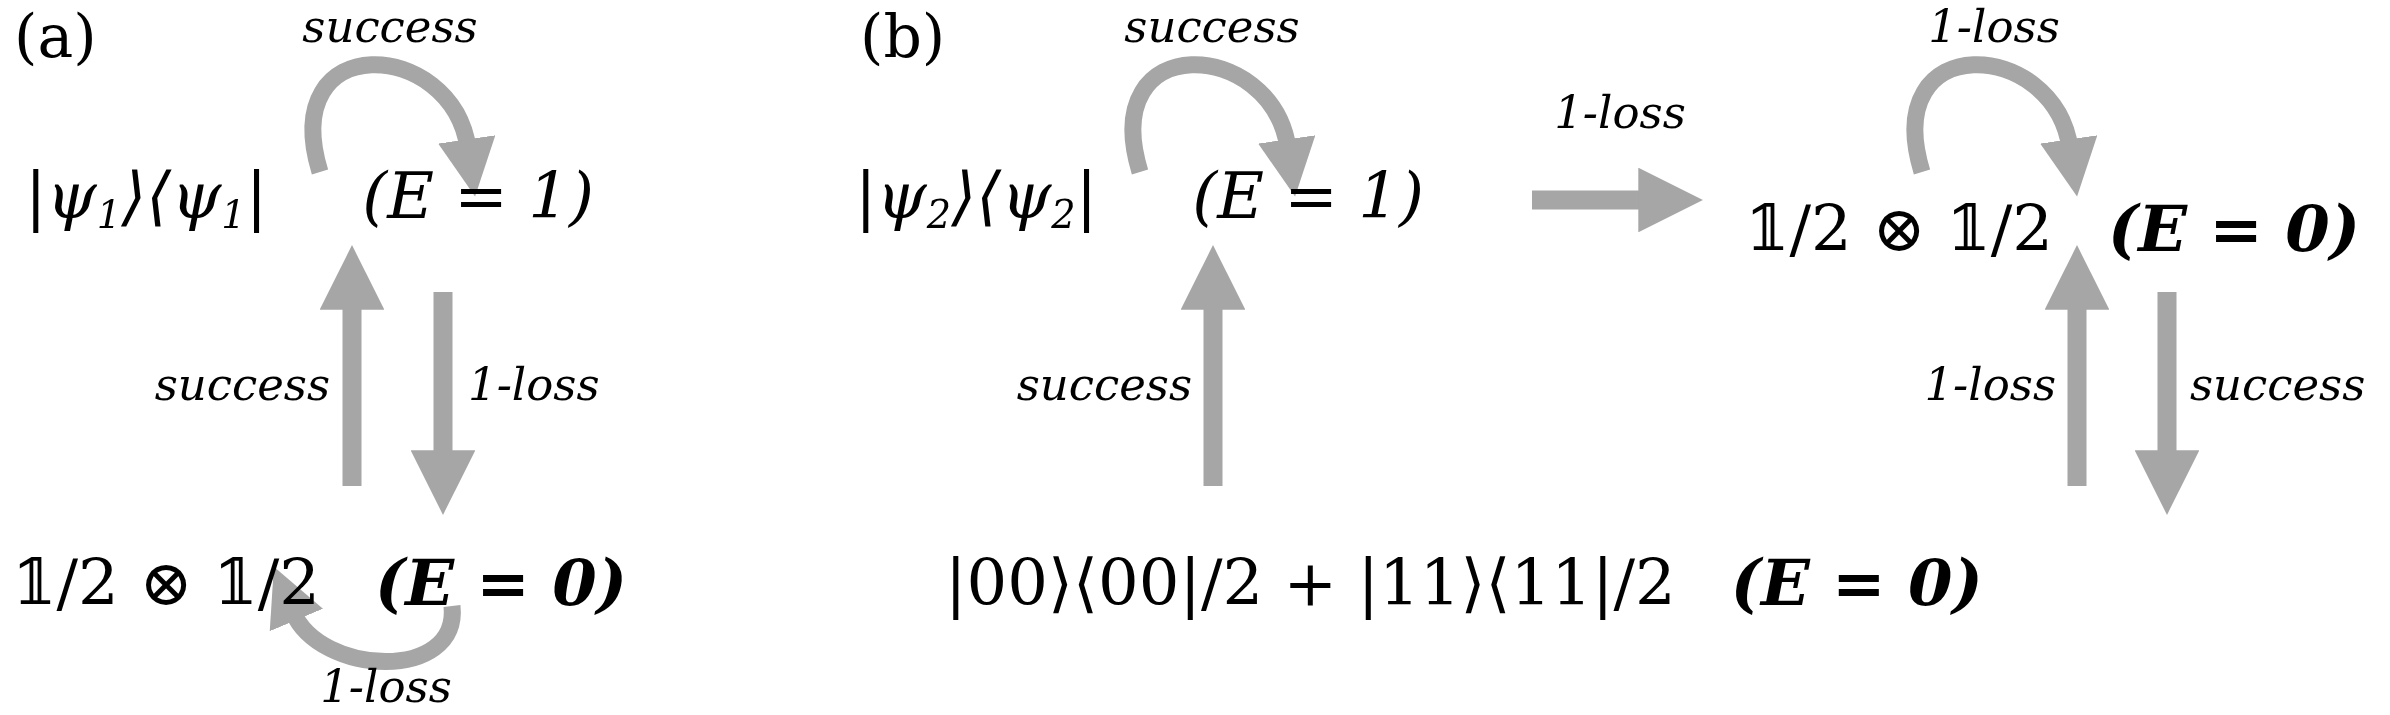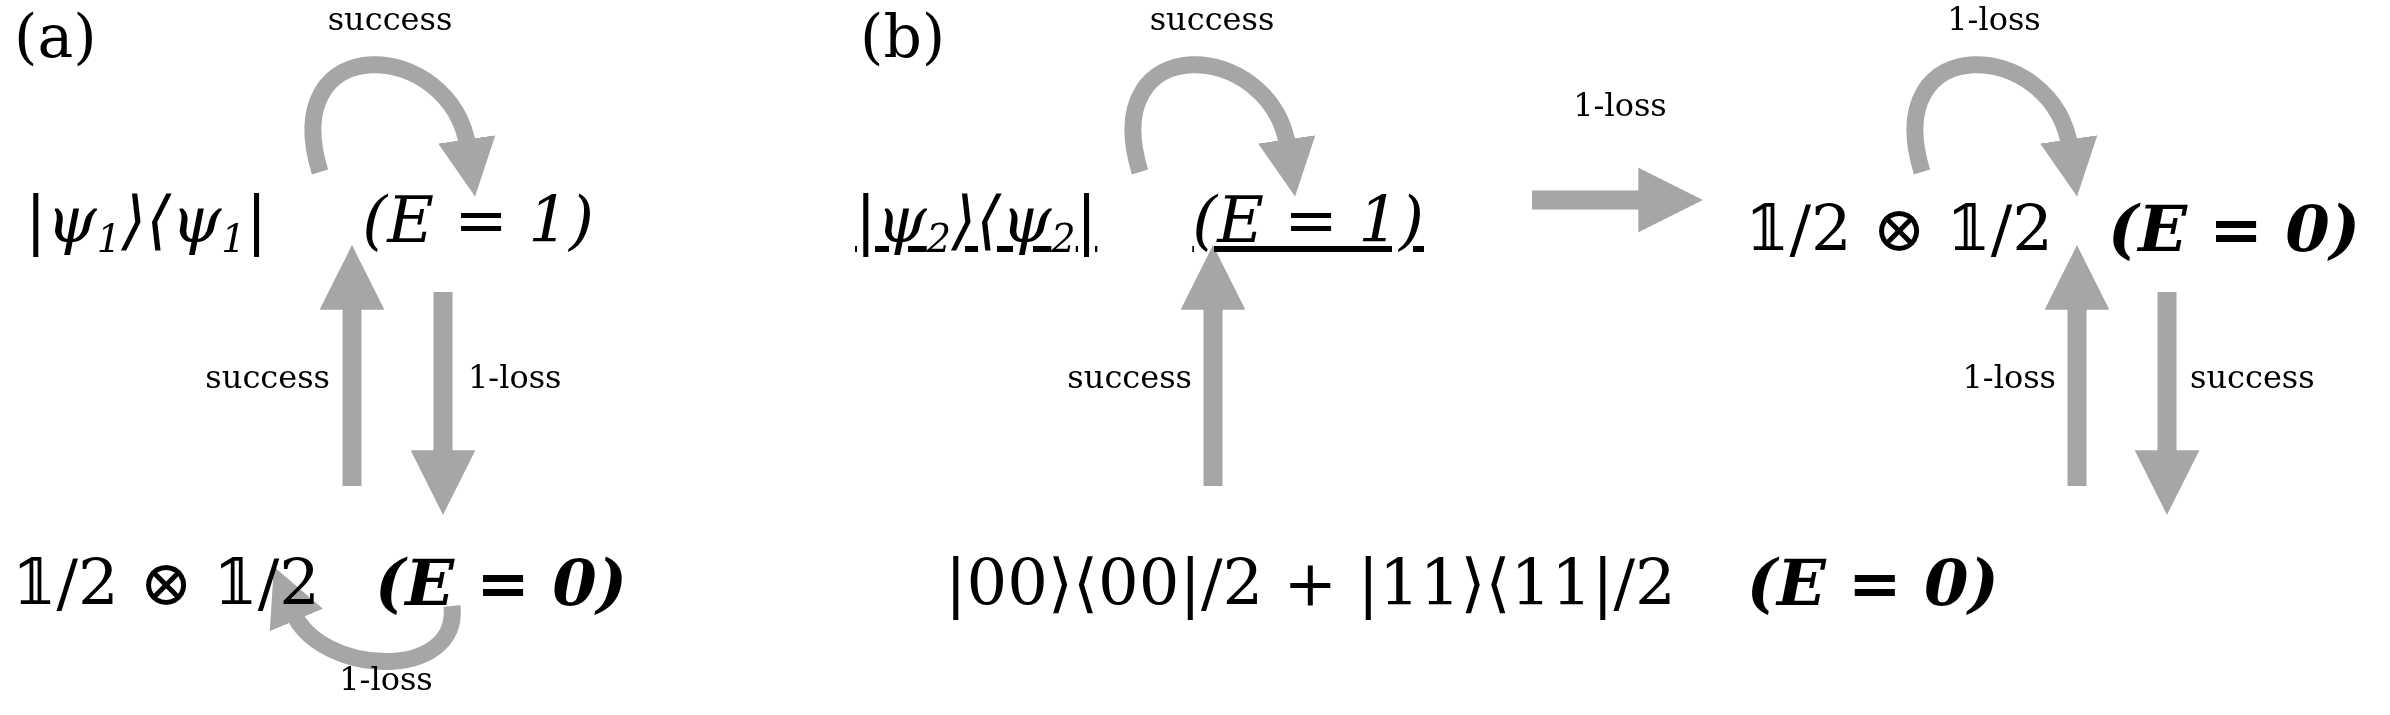--- a/index.html
+++ b/index.html
@@ -29,34 +29,35 @@
   }
   .arrow.loop { stroke-width: 17; }
   .arrow.straight { stroke-width: 19; }
 
   .abs { position: absolute; white-space: nowrap; }
   .panel-label {
     font-size: 60px;
     line-height: 1;
   }
   .edge-label {
-    font-size: 32px;
+    font-size: 45px;
     line-height: 1.1;
+    font-style: italic;
   }
   .center-x { transform: translateX(-50%); }
   .right-anchor { transform: translateX(-100%); }
 
   .state-row {
     position: absolute;
     display: flex;
     align-items: baseline;
     font-size: 64px;
     line-height: 1.2;
   }
-  .math-italic { font-style: italic; margin-top: 24px; }
+  .math-italic { font-style: italic; }
   .math-upright { font-style: normal; margin-top: 33px; }
   .state-row sub {
     font-size: 0.6em;
     font-style: italic;
     vertical-align: baseline;
     position: relative;
     bottom: -0.25em;
     line-height: 0;
   }
   .gap-lg { margin-left: 95px; }
@@ -103,36 +104,36 @@
     <span class="math-upright">𝟙/2 ⊗ 𝟙/2</span>
     <span class="math-italic gap-md">(E = 0)</span>
   </div>
 
   <div class="abs edge-label center-x" style="left:386px; top:662px;">1-loss</div>
 
   <div class="abs panel-label" style="left:860px; top:6px;">(b)</div>
 
   <div class="abs edge-label center-x" style="left:1212px; top:2px;">success</div>
 
-  <div class="state-row" style="left:855px; top:158px;text-decoration:underline;">
+  <div class="state-row" style="left:855px; top:158px;">
     <span class="math-italic"><span>|ψ</span><sub>2</sub><span>⟩⟨ψ</span><sub>2</sub><span>|</span></span>
     <span class="math-italic gap-lg">(E = 1)</span>
   </div>
 
   <div class="abs edge-label center-x" style="left:1620px; top:88px;">1-loss</div>
 
   <div class="state-row" style="left:1745px; top:158px;">
     <span class="math-upright">𝟙/2 ⊗ 𝟙/2</span>
     <span class="math-italic gap-md">(E = 0)</span>
   </div>
 
   <div class="abs edge-label center-x" style="left:1994px; top:2px;">1-loss</div>
 
   <div class="abs edge-label right-anchor" style="left:1192px; top:360px;">success</div>
   <div class="abs edge-label right-anchor" style="left:2056px; top:360px;">1-loss</div>
   <div class="abs edge-label" style="left:2190px; top:360px;">success</div>
 
-  <div class="state-row" style="left:945px; top:512px;gap:16px;">
+  <div class="state-row" style="left:945px; top:512px;">
     <span class="math-upright">|00⟩⟨00|/2 + |11⟩⟨11|/2</span>
     <span class="math-italic gap-md">(E = 0)</span>
   </div>
 
 </div>
 
 </body></html>

